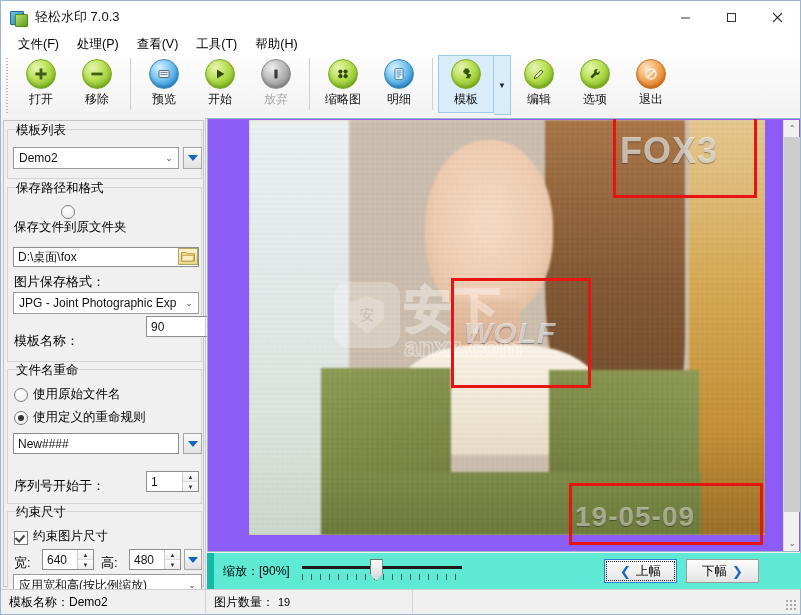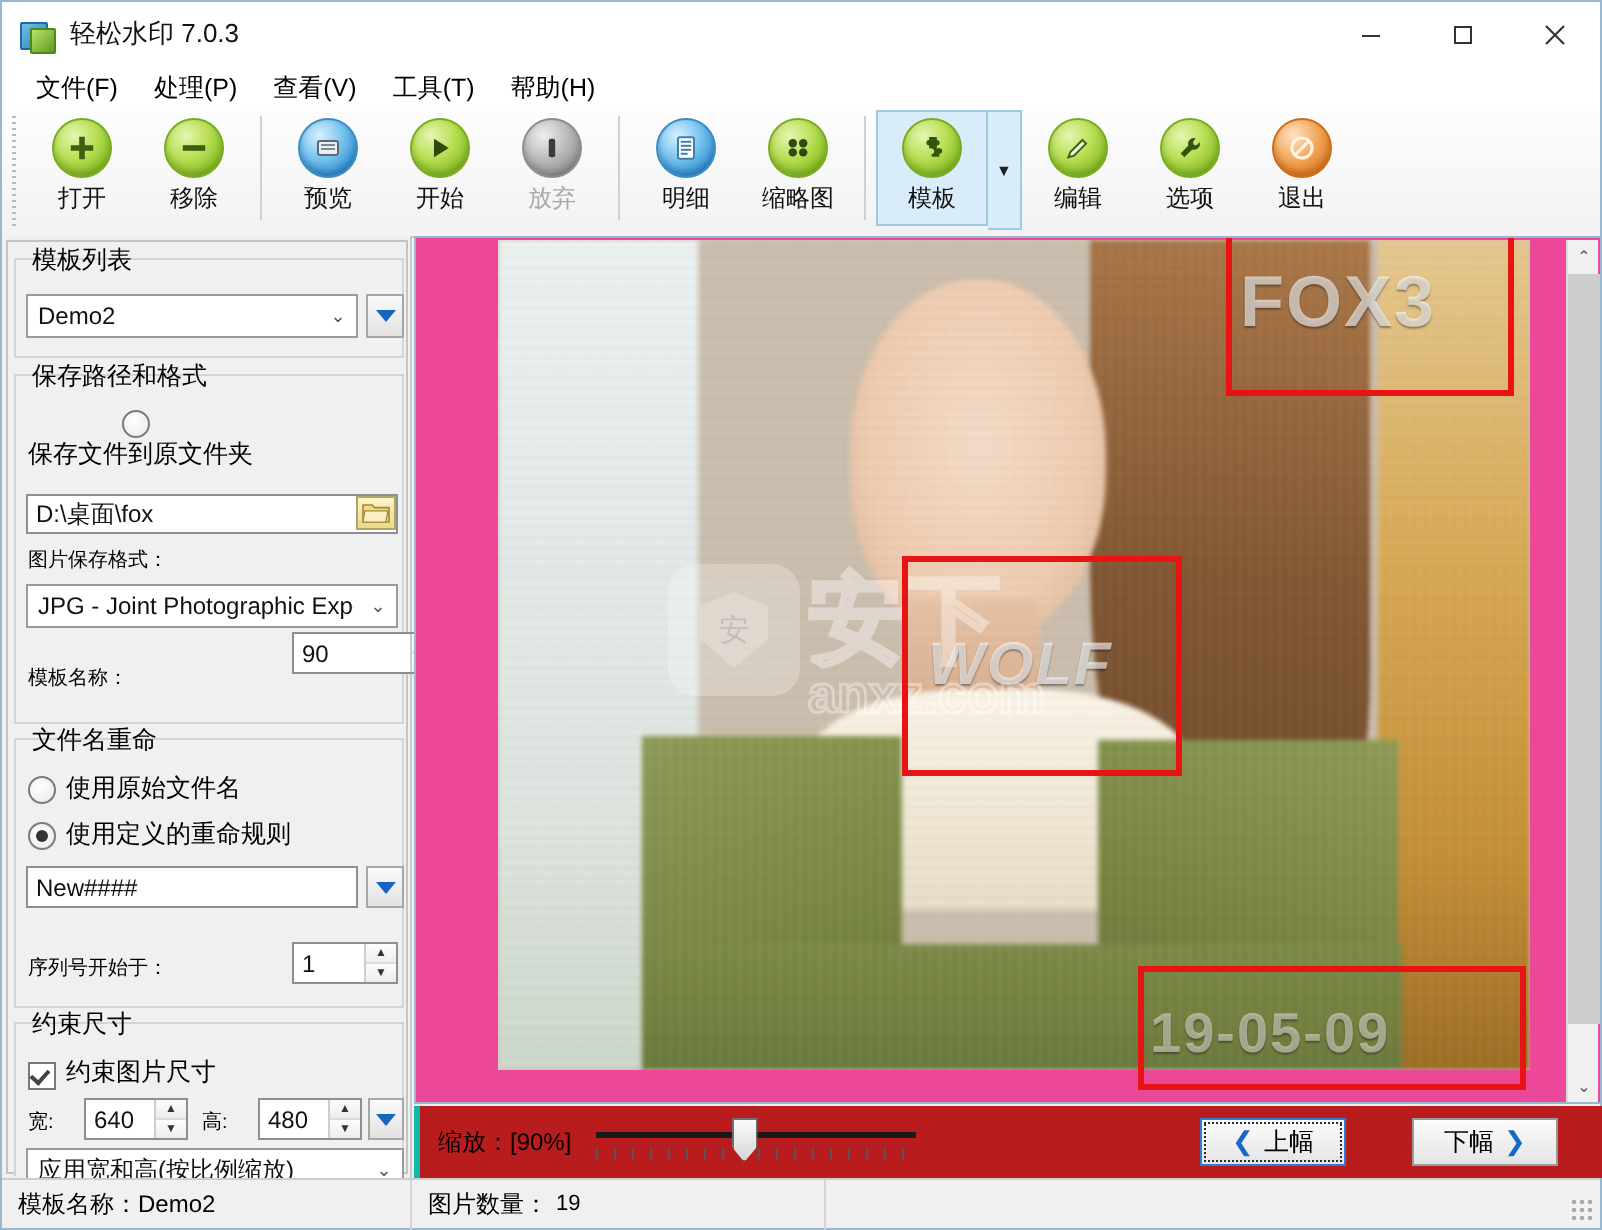--- a/index.html
+++ b/index.html
@@ -78,21 +78,21 @@
     position:absolute;left:0;top:117px;width:205px;height:471px;
     background:#f0f0f0;box-sizing:border-box;
     border-right:1px solid #c9c9c9;
     padding:0;
   }
   .lp-inner{position:absolute;left:2px;top:2px;width:201px;height:467px;
     border:1px solid #c4c4c4;background:#f0f0f0;box-sizing:border-box;}
   .group{position:absolute;left:3px;width:195px;border:1px solid #d4d4d4;
     background:#f0f0f0;box-sizing:border-box;}
   .group-title{position:absolute;font-size:12.5px;color:#000;background:transparent;}
-  .fieldlabel{font-size:10px;color:#000;}
+  .fieldlabel{font-size:13px;color:#000;}
 
   .combo{
     position:absolute;border:1px solid #9a9a9a;background:#fff;box-sizing:border-box;
     display:flex;align-items:center;font-size:12px;color:#111;padding-left:5px;
     overflow:hidden;white-space:nowrap;
   }
   .combo .caret{margin-left:auto;width:18px;height:100%;display:flex;align-items:center;
     justify-content:center;color:#4a4a4a;font-size:9px;}
   .dropbtn{
     position:absolute;border:1px solid #a6a6a6;background:linear-gradient(#fafafa,#e2e2e2);
@@ -125,21 +125,21 @@
     border-radius:50%;background:#333;}
   .chk{position:absolute;display:flex;align-items:flex-end;font-size:12.5px;}
   .chk .box{width:12px;height:12px;border:1px solid #7a7a7a;background:#fff;margin-right:5px;
     flex:none;position:relative;}
   .chk.on .box:after{content:"";position:absolute;left:2px;top:1px;width:4px;height:7px;
     border:solid #444;border-width:0 2px 2px 0;transform:rotate(42deg);}
 
   
   .preview{
     position:absolute;left:206px;top:117px;width:594px;height:434px;
-    background:#ec4899;box-sizing:border-box;border:1px solid #9bb7cf;
+    background:#8b5cf6;box-sizing:border-box;border:1px solid #9bb7cf;
     overflow:hidden;
   }
   .photo{
     position:absolute;left:41px;top:1px;width:516px;height:415px;overflow:hidden;
     background:#cdbfae;
   }
   
   .photo .bg{
     position:absolute;inset:0;
     background:
@@ -202,21 +202,21 @@
     clip-path:polygon(50% 0,100% 18%,100% 62%,50% 100%,0 62%,0 18%);
     display:flex;align-items:center;justify-content:center;color:#b9c3c7;font-size:15px;}
   .sitewm .big{position:absolute;left:70px;top:0;font-size:48px;font-weight:bold;
     color:transparent;-webkit-text-stroke:2px rgba(255,255,255,.85);}
   .sitewm .small{position:absolute;left:70px;top:54px;font-size:26px;font-weight:bold;
     color:transparent;-webkit-text-stroke:1.5px rgba(255,255,255,.8);}
 
   
   .zoombar{
     position:absolute;left:206px;top:552px;width:594px;height:36px;
-    background:#b91c1c;box-sizing:border-box;border-left:3px solid #14b8a6;
+    background:#5eead4;box-sizing:border-box;border-left:7px solid #14b8a6;
     display:flex;align-items:center;
   }
   .zoomlabel{margin-left:9px;font-size:12px;color:#000;white-space:nowrap;}
   .slider{position:relative;margin-left:12px;width:160px;height:26px;}
   .slider .track{position:absolute;left:0;top:8px;width:160px;height:3px;background:#1a1a1a;}
   .slider .ticks{position:absolute;left:0;top:16px;width:160px;height:6px;
     background-image:repeating-linear-gradient(to right,#555 0 1px,transparent 1px 9px);}
   .slider .thumb{position:absolute;left:68px;top:1px;width:11px;height:20px;
     background:linear-gradient(#fbfbfb,#d6d6d6);border:1px solid #707070;
     clip-path:polygon(0 0,100% 0,100% 65%,50% 100%,0 65%);}
@@ -349,46 +349,46 @@
         </div>
         <div class="lbl">放弃</div>
       </div>
     </div>
 
     <div class="tb-sep"></div>
 
     <div class="tb-group">
       <div class="tb-btn">
         <div class="ic">
+          <div class="orb green"></div>
+          <div class="glyph">
+              <svg width="16" height="16" viewBox="0 0 16 16">
+                <circle cx="5.4" cy="5.6" r="2.1" fill="#2f4a0c"></circle>
+                <circle cx="10.6" cy="5.6" r="2.1" fill="#2f4a0c"></circle>
+                <circle cx="5.4" cy="10.2" r="2.1" fill="#2f4a0c"></circle>
+                <circle cx="10.6" cy="10.2" r="2.1" fill="#2f4a0c"></circle>
+              </svg>
+            </div>
+        </div>
+        <div class="lbl">缩略图</div>
+      </div>
+      <div class="tb-btn">
+        <div class="ic">
           <div class="orb blue"></div>
           <div class="glyph">
               <svg width="16" height="16" viewBox="0 0 16 16">
                 <rect x="4" y="2.6" width="8" height="10.8" rx="1" fill="#fff" stroke="#3d7fae"></rect>
                 <rect x="5.4" y="4.4" width="5.2" height="1" fill="#3d7fae"></rect>
                 <rect x="5.4" y="6.4" width="5.2" height="1" fill="#3d7fae"></rect>
                 <rect x="5.4" y="8.4" width="5.2" height="1" fill="#3d7fae"></rect>
                 <rect x="5.4" y="10.4" width="3.4" height="1" fill="#3d7fae"></rect>
               </svg>
             </div>
         </div>
         <div class="lbl">明细</div>
-      </div>
-      <div class="tb-btn">
-        <div class="ic">
-          <div class="orb green"></div>
-          <div class="glyph">
-              <svg width="16" height="16" viewBox="0 0 16 16">
-                <circle cx="5.4" cy="5.6" r="2.1" fill="#2f4a0c"></circle>
-                <circle cx="10.6" cy="5.6" r="2.1" fill="#2f4a0c"></circle>
-                <circle cx="5.4" cy="10.2" r="2.1" fill="#2f4a0c"></circle>
-                <circle cx="10.6" cy="10.2" r="2.1" fill="#2f4a0c"></circle>
-              </svg>
-            </div>
-        </div>
-        <div class="lbl">缩略图</div>
       </div>
     </div>
 
     <div class="tb-sep"></div>
 
     <div class="tb-group">
       <div class="tb-btn sel">
         <div class="ic">
           <div class="orb green"></div>
           <div class="glyph">
@@ -596,21 +596,21 @@
     <div class="zoomlabel">缩放：[90%]</div>
     <div class="slider">
       <div class="track"></div>
       <div class="ticks"></div>
       <div class="thumb"></div>
     </div>
     <div class="navbtn focus" style="position:absolute;left:390px;">
       <span class="chev">❮</span>
       <span>上幅</span>
     </div>
-    <div class="navbtn" style="position:absolute;left:496px;">
+    <div class="navbtn" style="position:absolute;left:472px;">
       <span>下幅</span>
       <span class="chev">❯</span>
     </div>
   </div>
 
   <div class="statusbar">
     <div class="st-cell a">
       <span>模板名称：</span>
       <span>Demo2</span>
     </div>

